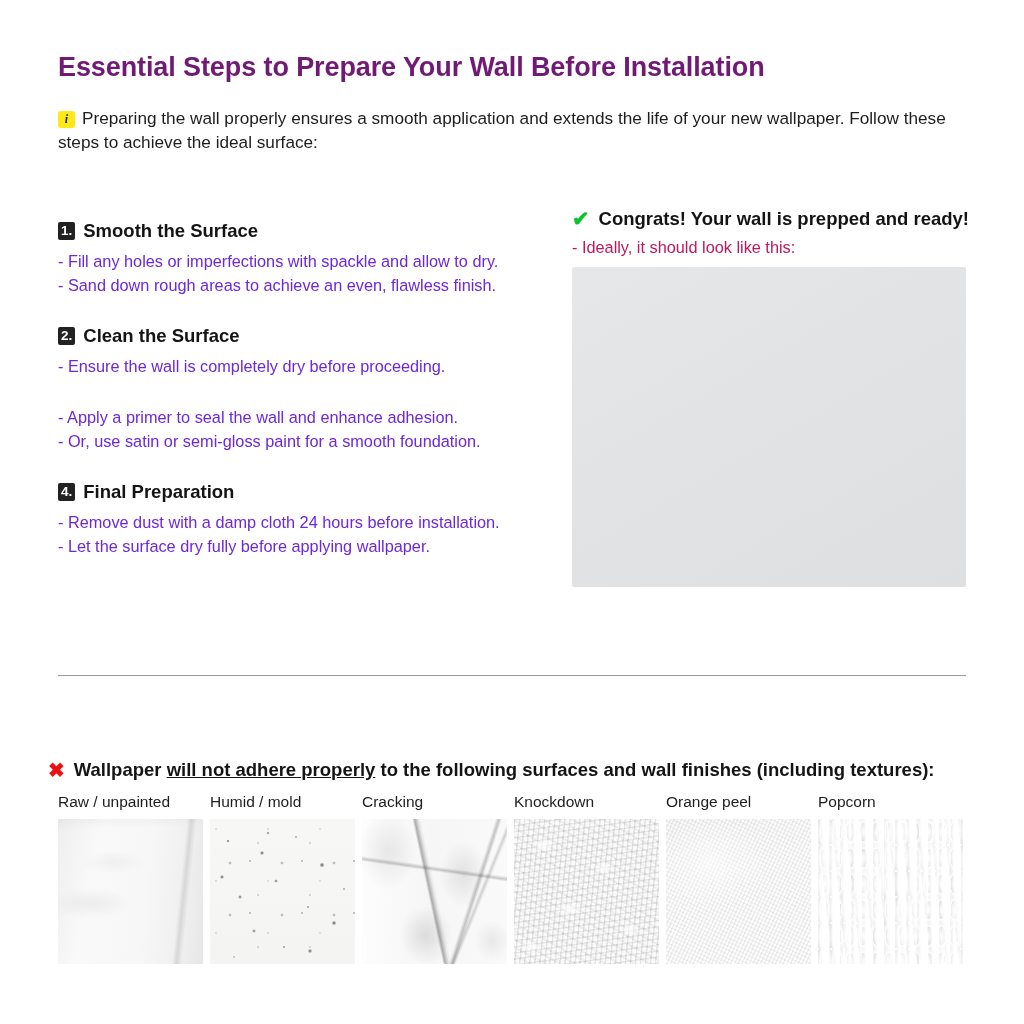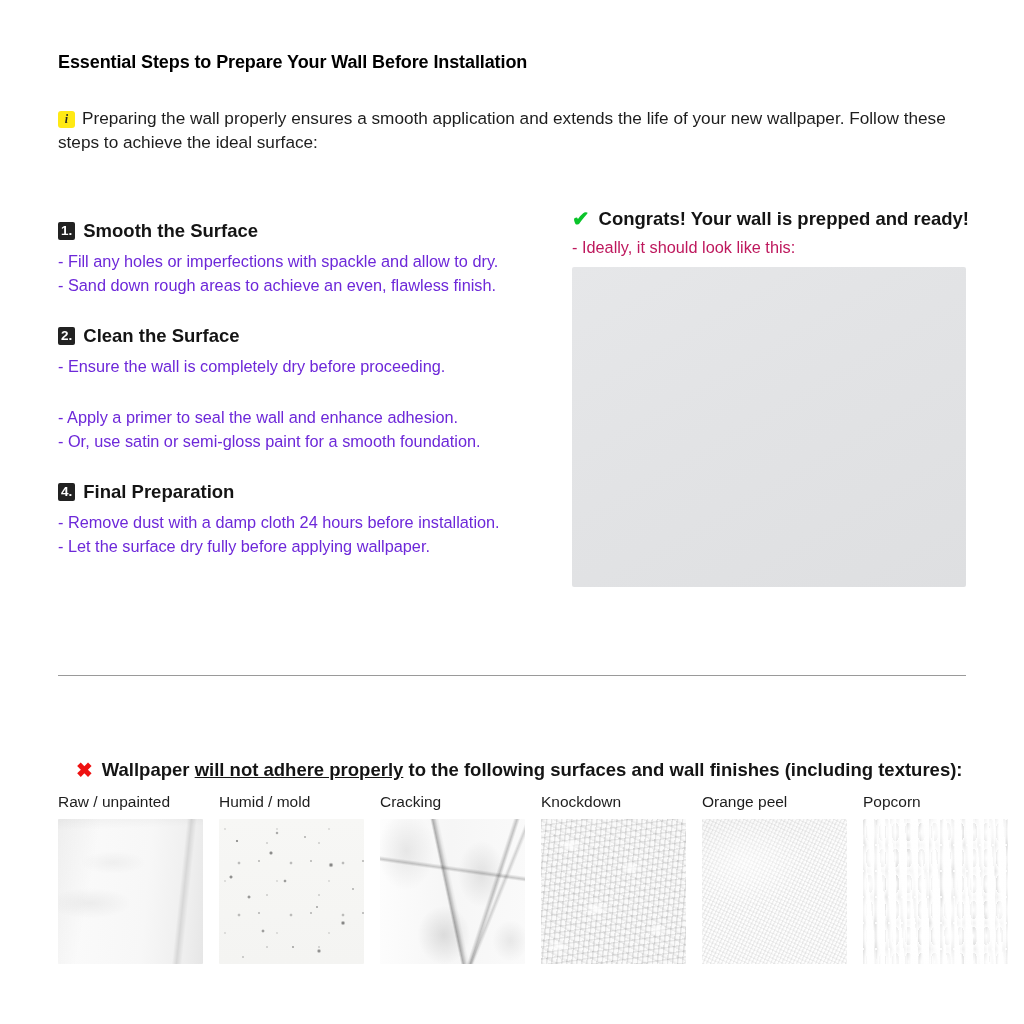--- a/index.html
+++ b/index.html
@@ -20,24 +20,24 @@
     left: 0; top: 0;
     width: 1024px;
     height: 1024px;
   }
 
   
   .title {
     position: absolute;
     left: 58px;
     top: 52px;
-    font-size: 18px;
+    font-size: 27px;
     font-weight: bold;
     letter-spacing: -0.1px;
-    color: #000000;
+    color: #701a75;
     white-space: nowrap;
   }
 
   
   .intro {
     position: absolute;
     left: 58px;
     top: 106px;
     width: 915px;
     font-size: 17.2px;
@@ -145,21 +145,21 @@
     left: 58px;
     top: 675px;
     width: 908px;
     height: 1px;
     background: #9a9a9a;
   }
 
   
   .bad-head {
     position: absolute;
-    left: 76px;
+    left: 48px;
     top: 758px;
     font-size: 18.5px;
     font-weight: bold;
     color: #141414;
     line-height: 24px;
     white-space: nowrap;
   }
   .x-icon {
     display: inline-block;
     color: #ee1111;
@@ -172,21 +172,21 @@
     text-decoration: underline;
     font-weight: bold;
   }
 
   .thumb-row {
     position: absolute;
     left: 58px;
     top: 792px;
     width: 912px;
     display: flex;
-    gap: 16px;
+    gap: 7px;
   }
   .thumb {
     width: 145px;
   }
   .thumb-label {
     font-size: 15.5px;
     color: #1d1d1d;
     line-height: 20px;
     margin-bottom: 7px;
     white-space: nowrap;

